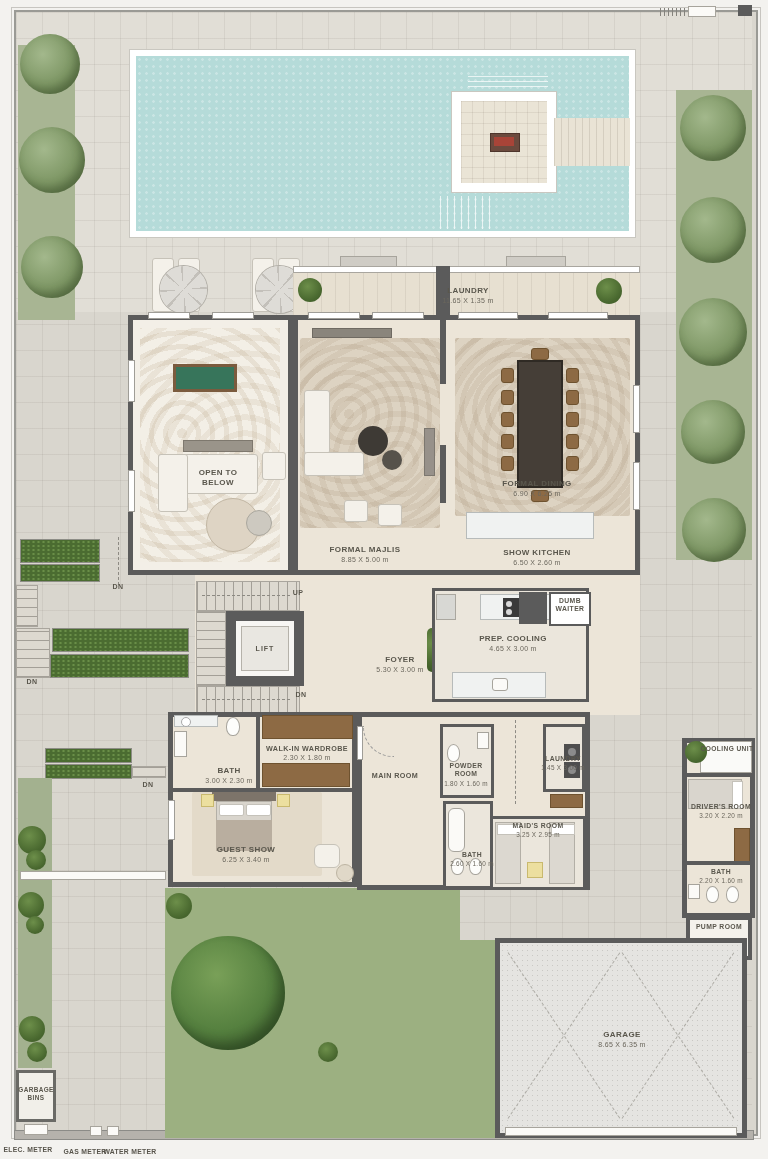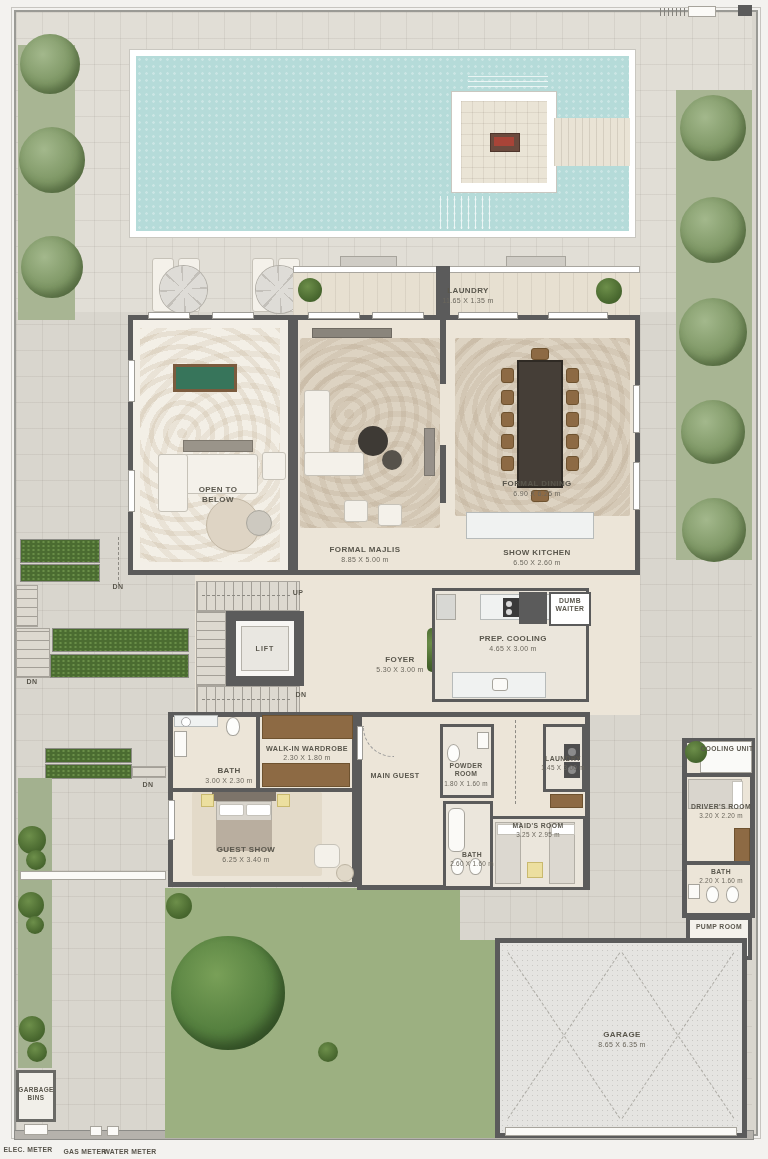--- a/index.html
+++ b/index.html
@@ -298,21 +298,21 @@
 
   <div class="abs whitebox" style="left:24px;top:1124px;width:24px;height:11px;"></div>
   <div class="abs whitebox" style="left:90px;top:1126px;width:12px;height:10px;"></div>
   <div class="abs whitebox" style="left:107px;top:1126px;width:12px;height:10px;"></div>
 
   <div class="lbl" style="left:408px;top:286px;width:120px;">
     <div class="nm">LAUNDRY</div>
     <div class="dm">11.65 X 1.35 m</div>
   </div>
   <div class="lbl" style="left:178px;top:468px;width:80px;">
-    <div class="nm" style="width:60px;margin:17px auto;">OPEN TO BELOW</div>
+    <div class="nm" style="width:60px;margin:0 auto;">OPEN TO BELOW</div>
   </div>
   <div class="lbl" style="left:305px;top:545px;width:120px;">
     <div class="nm">FORMAL MAJLIS</div>
     <div class="dm">8.85 X 5.00 m</div>
   </div>
   <div class="lbl" style="left:477px;top:479px;width:120px;">
     <div class="nm">FORMAL DINING</div>
     <div class="dm">6.90 X 6.25 m</div>
   </div>
   <div class="lbl" style="left:477px;top:548px;width:120px;">
@@ -341,21 +341,21 @@
   </div>
   <div class="lbl" style="left:189px;top:766px;width:80px;">
     <div class="nm">BATH</div>
     <div class="dm">3.00 X 2.30 m</div>
   </div>
   <div class="lbl" style="left:186px;top:845px;width:120px;">
     <div class="nm">GUEST SHOW</div>
     <div class="dm">6.25 X 3.40 m</div>
   </div>
   <div class="lbl" style="left:355px;top:771px;width:80px;">
-    <div class="nm" style="font-size:7.2px;">MAIN GUEST</div>
+    <div class="nm" style="font-size:7.2px;">MAIN ROOM</div>
   </div>
   <div class="lbl" style="left:440px;top:762px;width:52px;">
     <div class="nm" style="font-size:6.8px;">POWDER ROOM</div>
     <div class="dm" style="font-size:6.4px;">1.80 X 1.60 m</div>
   </div>
   <div class="lbl" style="left:534px;top:755px;width:58px;">
     <div class="nm" style="font-size:6.8px;">LAUNDRY</div>
     <div class="dm" style="font-size:6.4px;">1.45 X 3.00 m</div>
   </div>
   <div class="lbl" style="left:507px;top:822px;width:62px;">

